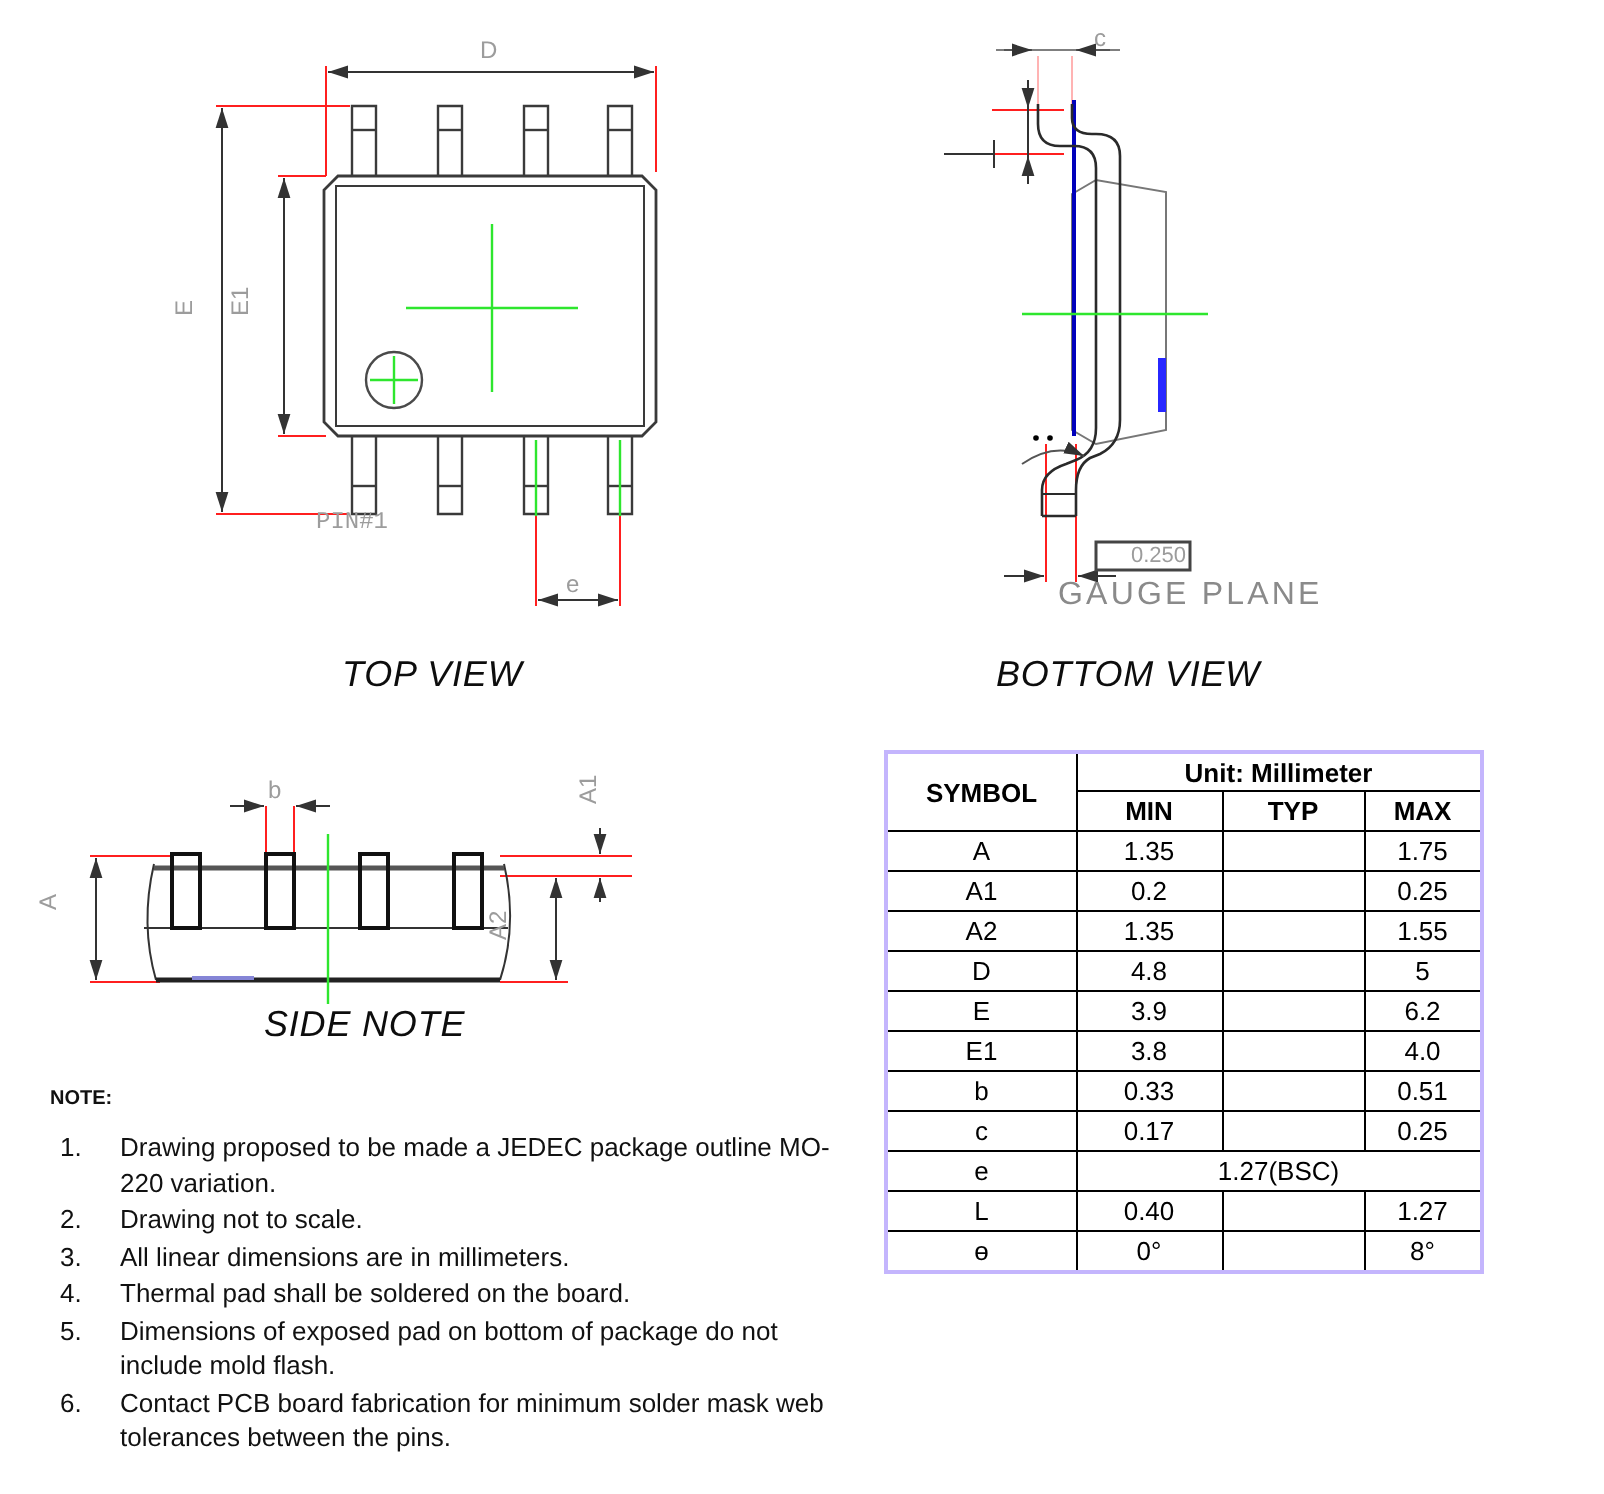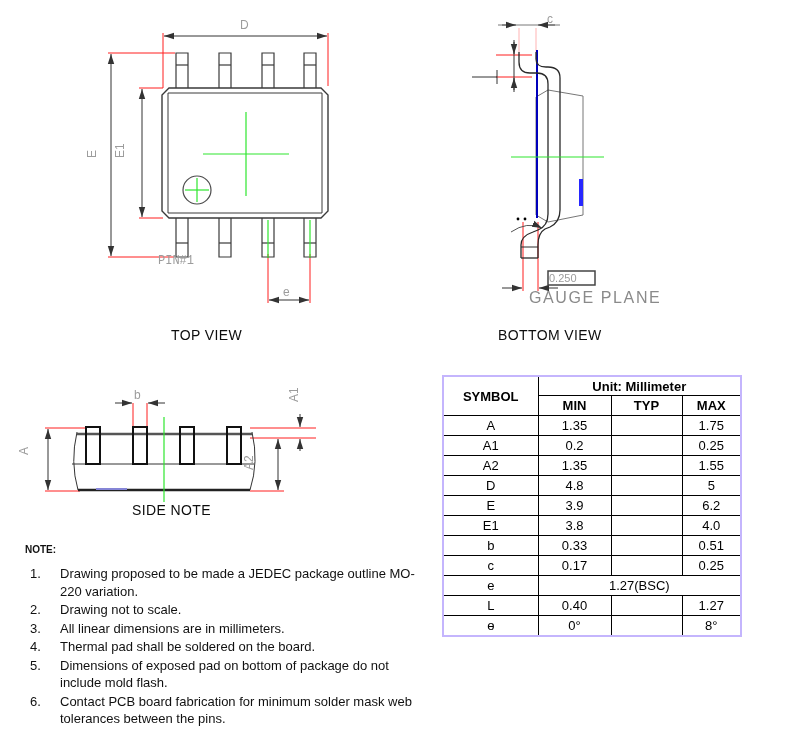--- a/index.html
+++ b/index.html
@@ -1,23 +1,23 @@
 <!DOCTYPE html>
 <html><head>
 <meta charset="utf-8">
 <style>
   html,body{margin:0;padding:0;background:#fff;}
   .canvas{position:relative;width:802px;height:747px;background:#ffffff;
           font-family:"Liberation Sans",sans-serif;overflow:hidden;}
   svg{position:absolute;overflow:visible;}
   .lbl{position:absolute;color:#9c9c9c;font-size:12px;line-height:1;white-space:nowrap;}
   .lbl.rot{transform:rotate(-90deg);transform-origin:left bottom;}
-  .vtitle{position:absolute;color:#0d0d0d;font-size:14px;line-height:1;letter-spacing:.4px;white-space:nowrap;}
+  .vtitle{position:absolute;color:#0d0d0d;font-size:18px;line-height:1;letter-spacing:.4px;white-space:nowrap;font-style:italic;}
   .gauge{position:absolute;color:#8a8a8a;font-size:16px;letter-spacing:1.6px;line-height:1;white-space:nowrap;}
-  .gaugebox{position:absolute;left:549px;top:273px;width:44px;text-align:left;color:#9c9c9c;font-size:11px;line-height:1;}
+  .gaugebox{position:absolute;left:549px;top:273px;width:44px;text-align:right;color:#9c9c9c;font-size:11px;line-height:1;}
 
   
   table.dims{position:absolute;left:442px;top:375px;border-collapse:collapse;
              border:2px solid #c4b5fd;table-layout:fixed;width:298px;}
   table.dims th,table.dims td{border:1.5px solid #000;padding:0;text-align:center;
              vertical-align:middle;font-size:13px;height:19px;line-height:1;}
   table.dims th{font-weight:bold;}
   table.dims td.sym{font-weight:normal;}
   table.dims tr.h1 th{height:18px;}
 

